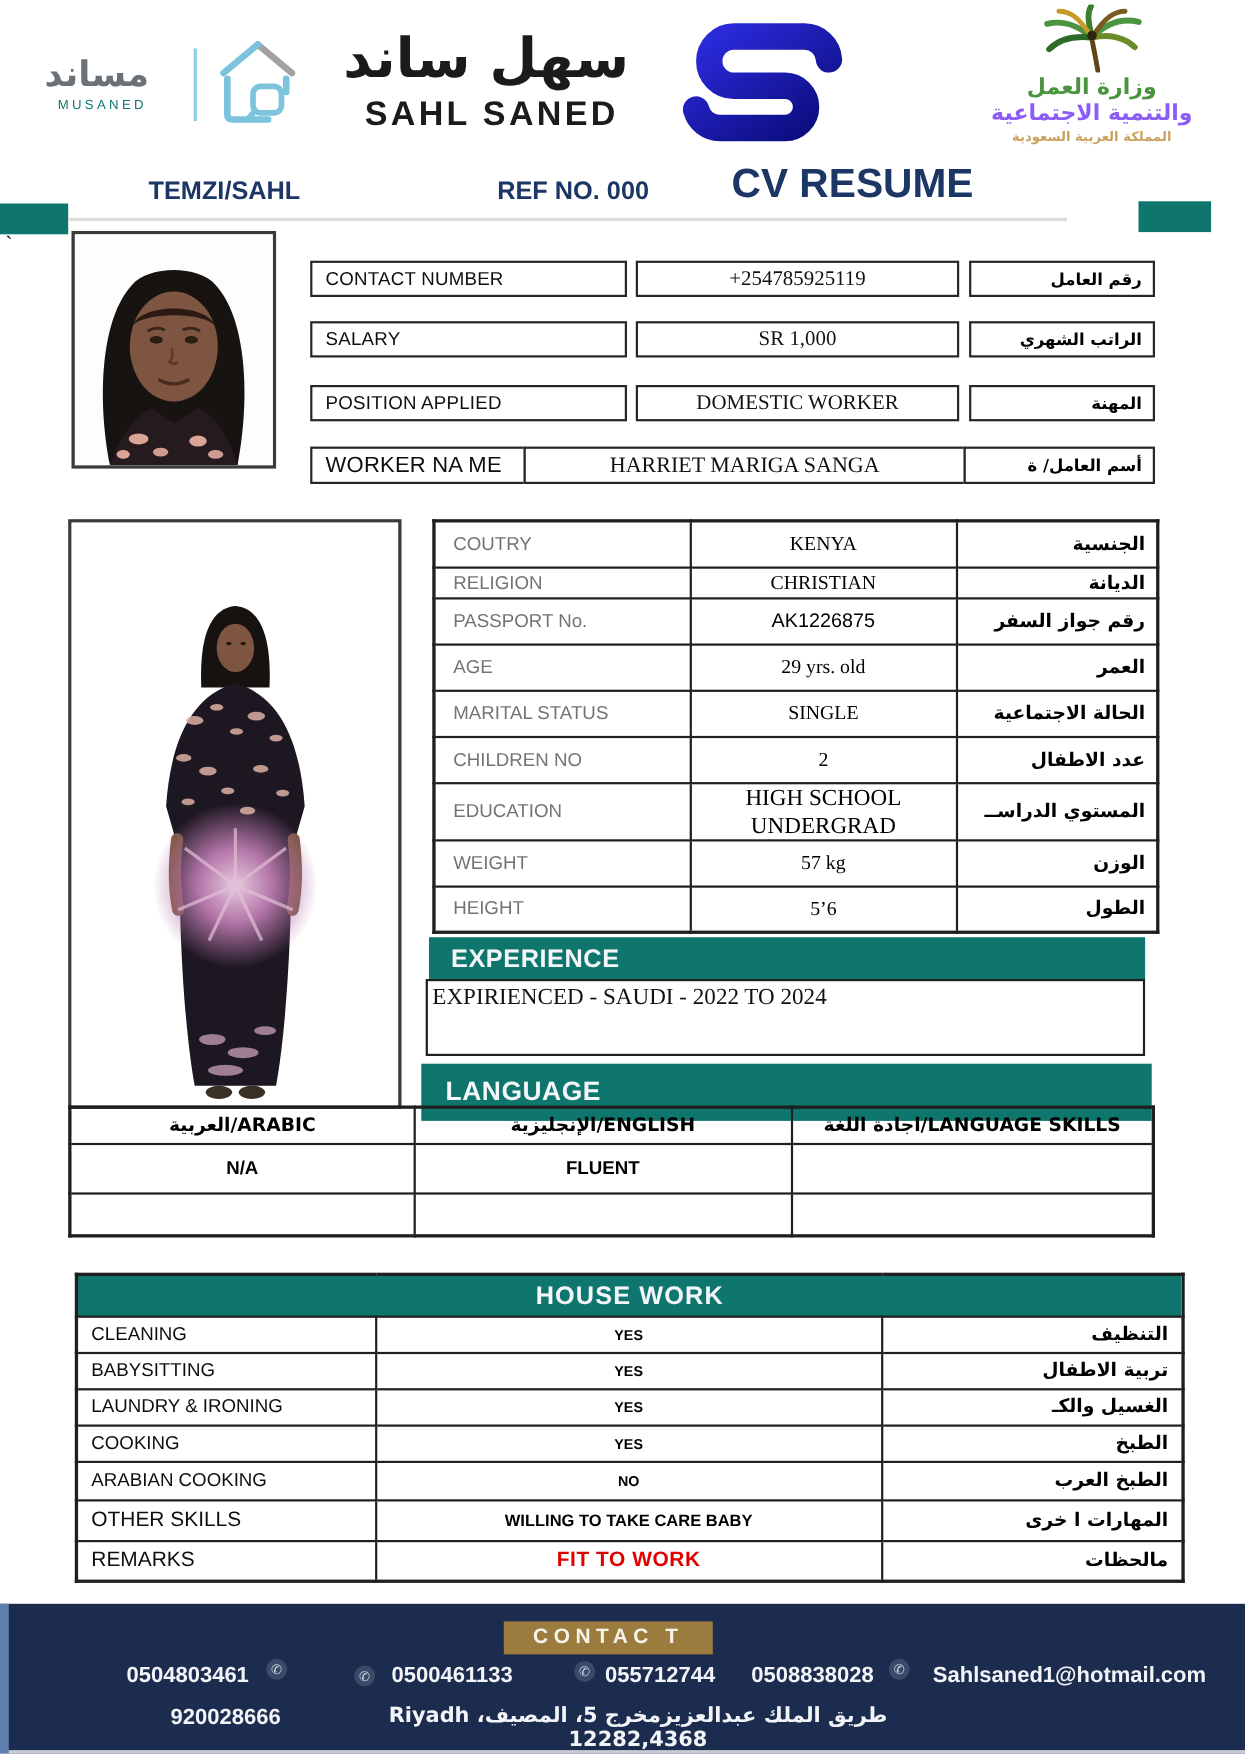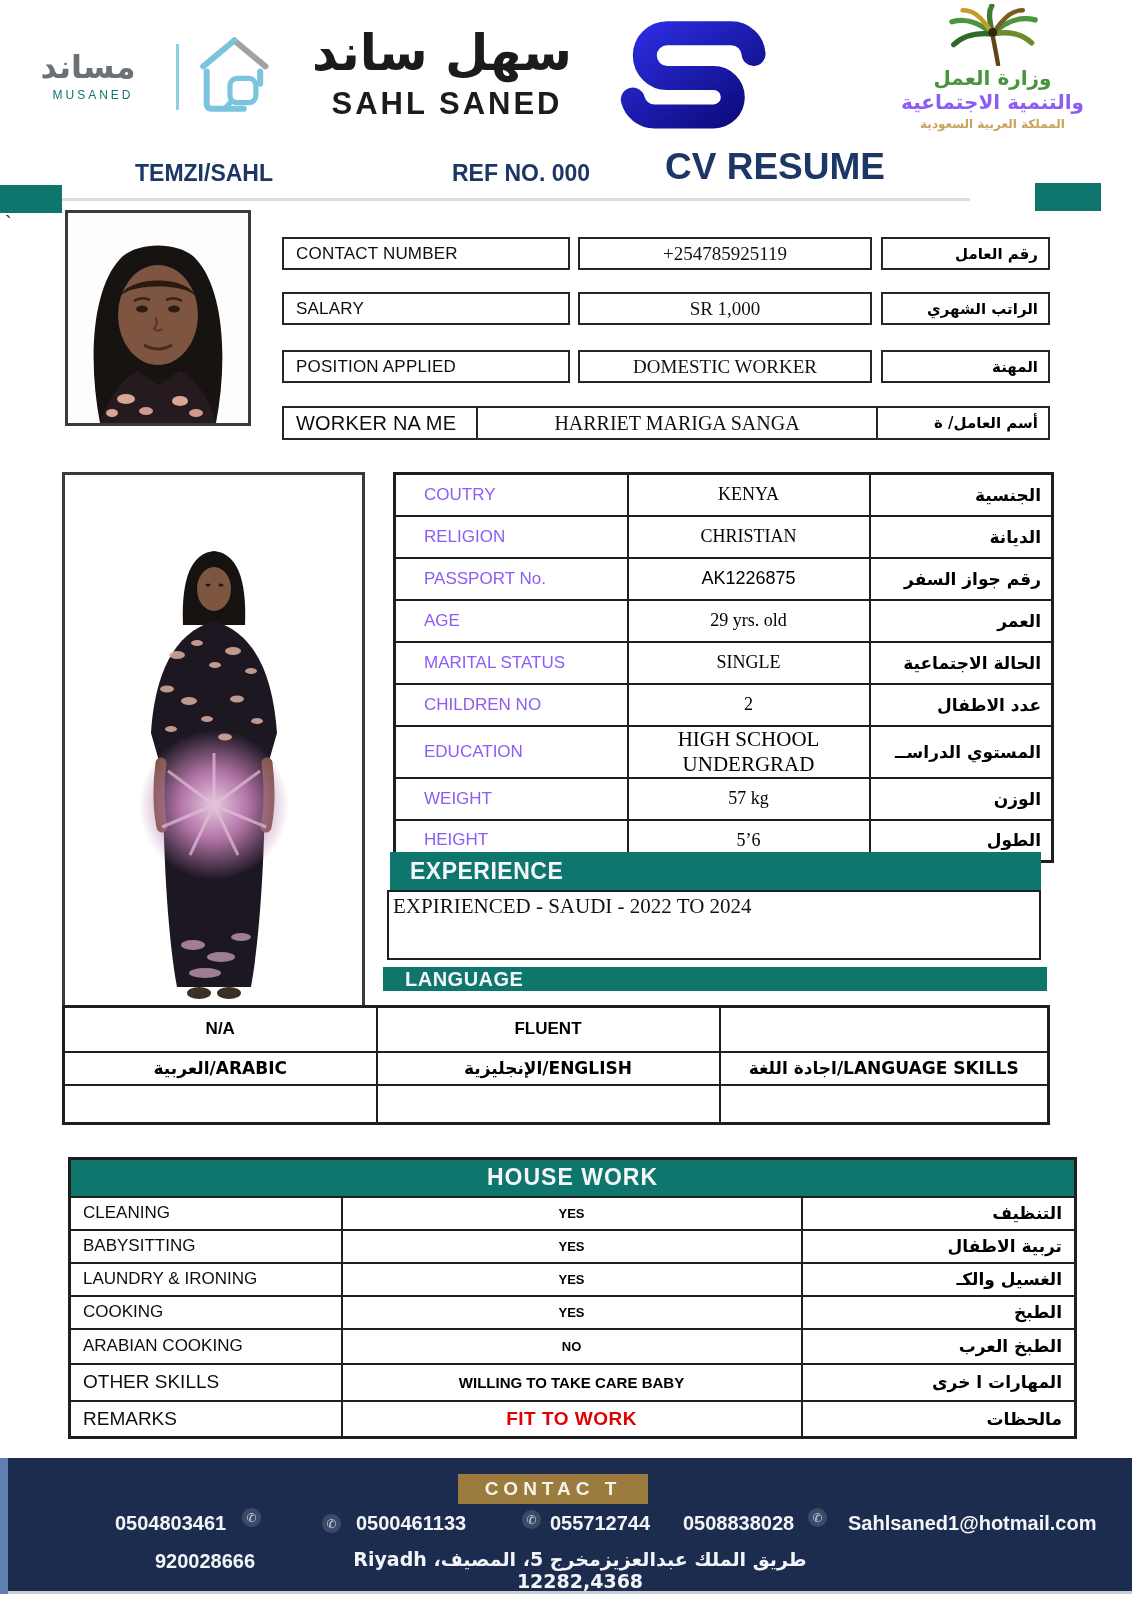--- a/index.html
+++ b/index.html
@@ -9,21 +9,21 @@
   .navy { background:#0f766e; }
   .box  { border:2px solid #262626; background:#fff; }
   .lbl  { font-size:17px; color:#0e0e0e; display:flex; align-items:center; padding-left:12px; letter-spacing:0.2px; }
   .val  { font-family:"Liberation Serif", serif; font-size:19px; color:#111; display:flex; align-items:center; justify-content:center; }
   .ar   { font-family:"DejaVu Sans", sans-serif; font-weight:bold; font-size:15px; color:#000;
           direction:rtl; display:flex; align-items:center; padding-right:10px; }
   table { border-collapse:collapse; table-layout:fixed; }
   td    { border:2px solid #1f1f1f; overflow:hidden; }
   .hdr-navy-text { color:#1c3765; font-weight:bold; }
   .bar-title { color:#f4f6f9; font-weight:bold; letter-spacing:0.5px; }
-  .cell-lbl { font-size:17px; color:#8b5cf6; padding-left:28px; }
+  .cell-lbl { font-size:17px; color:#737373; padding-left:16px; }
   .cell-val { font-family:"Liberation Serif", serif; font-size:18px; text-align:center; }
   .cell-ar  { font-family:"DejaVu Sans", sans-serif; font-weight:bold; font-size:17px; text-align:right; padding-right:10px; direction:rtl; }
   .hw-lbl { font-size:17px; color:#0e0e0e; padding-left:12px; }
   .hw-val { font-family:"Liberation Sans", sans-serif; font-weight:bold; font-size:13px; text-align:center; }
   .hw-ar  { font-family:"DejaVu Sans", sans-serif; font-weight:bold; font-size:17px; text-align:right; padding-right:12px; direction:rtl; }
   .red { color:#e00000; font-size:19px; letter-spacing:0.5px; }
   .lang-hdr { font-weight:bold; font-size:17px; text-align:center; font-family:"DejaVu Sans", sans-serif; }
   .lang-val { font-weight:bold; font-size:17px; text-align:center; }
   .foot-txt { color:#f2f4f8; font-weight:bold; font-size:20px; font-family:"Liberation Sans", sans-serif; }
   .phone-badge { display:inline-flex; width:19px; height:19px; border-radius:50%;
@@ -185,21 +185,21 @@
         <col style="width:233px">
         <col style="width:242px">
         <col style="width:183px">
       </colgroup>
     <tbody>
       <tr style="height:42px;">
         <td class="cell-lbl">COUTRY</td>
         <td class="cell-val">KENYA</td>
         <td class="cell-ar">الجنسية</td>
       </tr>
-      <tr style="height:42px;">
+      <tr style="height:28px;">
         <td class="cell-lbl">RELIGION</td>
         <td class="cell-val">CHRISTIAN</td>
         <td class="cell-ar">الديانة</td>
       </tr>
       <tr style="height:42px;">
         <td class="cell-lbl">PASSPORT No.</td>
         <td class="cell-val" style="font-family:'Liberation Sans',sans-serif; font-size:18px;">AK1226875</td>
         <td class="cell-ar">رقم جواز السفر</td>
       </tr>
       <tr style="height:42px;">
@@ -233,38 +233,38 @@
         <td class="cell-ar">الطول</td>
       </tr>
     </tbody>
   </table>
 
   <div class="abs navy bar-title" style="left:390px; top:852px; width:651px; height:38px; font-size:23px; display:flex; align-items:center; padding-left:20px;">EXPERIENCE</div>
   <div class="abs" style="left:387px; top:890px; width:654px; height:70px; border:2px solid #1f1f1f; background:#fff;">
     <div style="font-family:'Liberation Serif',serif; font-size:21px; color:#111; padding:2px 4px;">EXPIRIENCED - SAUDI - 2022 TO 2024</div>
   </div>
 
-  <div class="abs navy bar-title" style="left:383px; top:967px; width:664px; height:24px; font-size:20px; display:flex; align-items:center; padding-left:22px;">LANGUAGE</div>
+  <div class="abs navy bar-title" style="left:383px; top:967px; width:664px; height:52px; font-size:24px; display:flex; align-items:center; padding-left:22px;">LANGUAGE</div>
 
   <table class="abs" style="left:62px; top:1005px; width:985px; border:3px solid #1f1f1f;">
     <colgroup>
         <col style="width:313px">
         <col style="width:343px">
         <col style="width:329px">
       </colgroup>
     <tbody>
+      <tr style="height:33px;">
+        <td class="lang-hdr">العربية/ARABIC</td>
+        <td class="lang-hdr">الإنجليزية/ENGLISH</td>
+        <td class="lang-hdr">اجادة اللغة/LANGUAGE SKILLS</td>
+      </tr>
       <tr style="height:45px;">
         <td class="lang-val">N/A</td>
         <td class="lang-val">FLUENT</td>
         <td class="lang-val"></td>
-      </tr>
-      <tr style="height:33px;">
-        <td class="lang-hdr">العربية/ARABIC</td>
-        <td class="lang-hdr">الإنجليزية/ENGLISH</td>
-        <td class="lang-hdr">اجادة اللغة/LANGUAGE SKILLS</td>
       </tr>
       <tr style="height:39px;">
         <td></td>
         <td></td>
         <td></td>
       </tr>
     </tbody>
   </table>
 
   <table class="abs" style="left:68px; top:1125px; width:1006px; border:3px solid #1f1f1f;margin-top:32px;">

